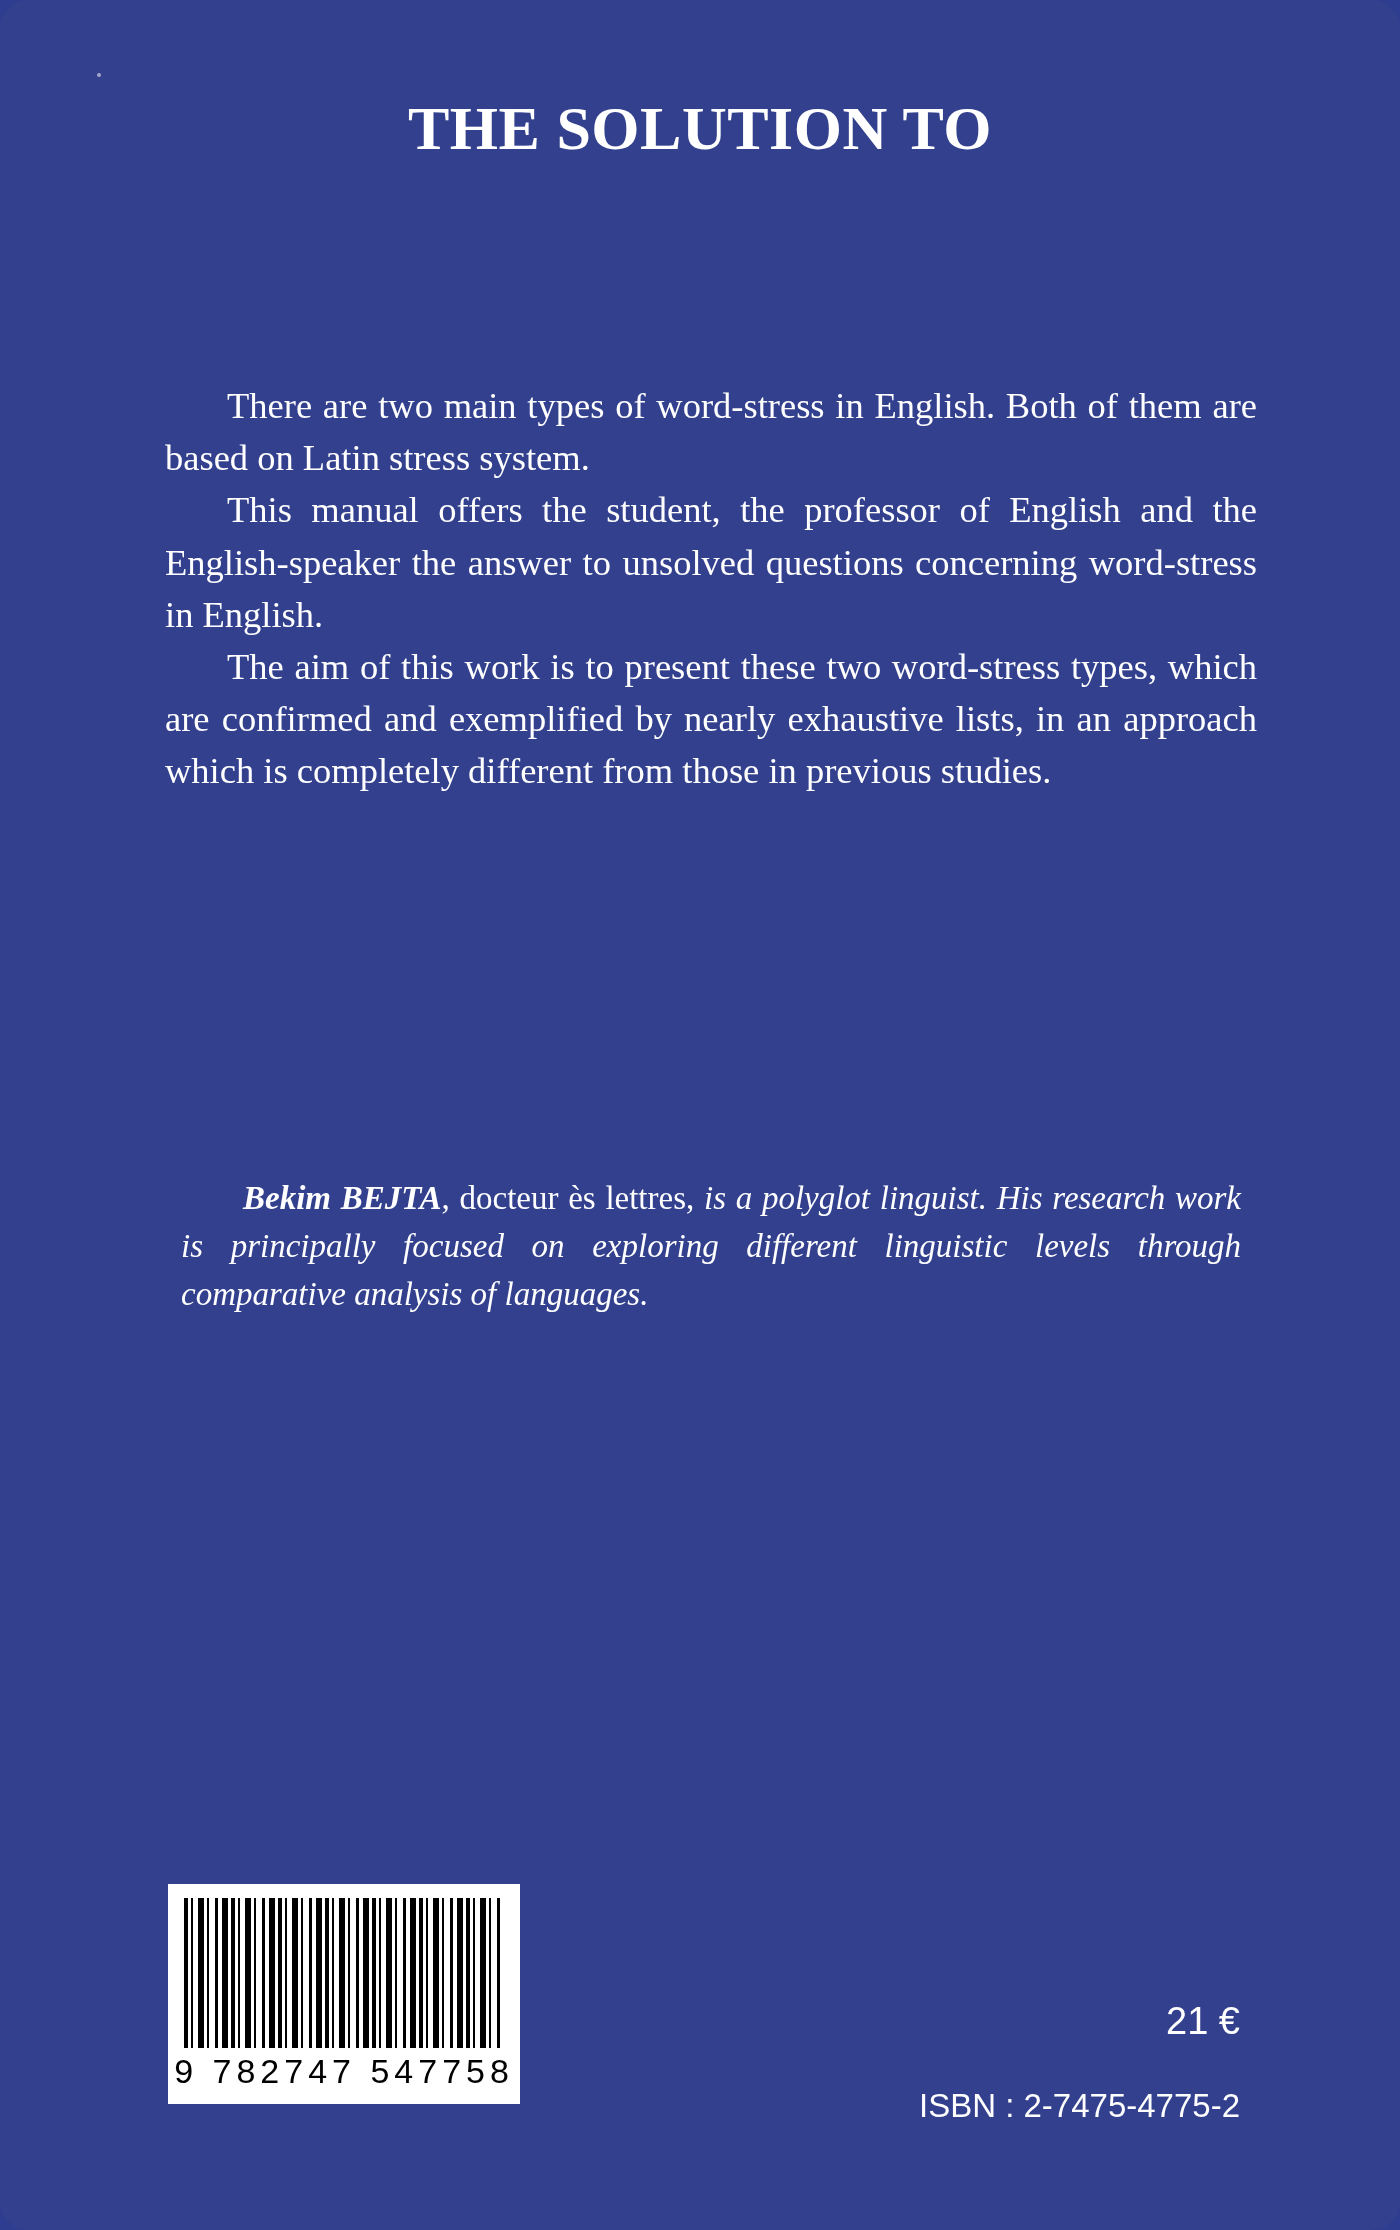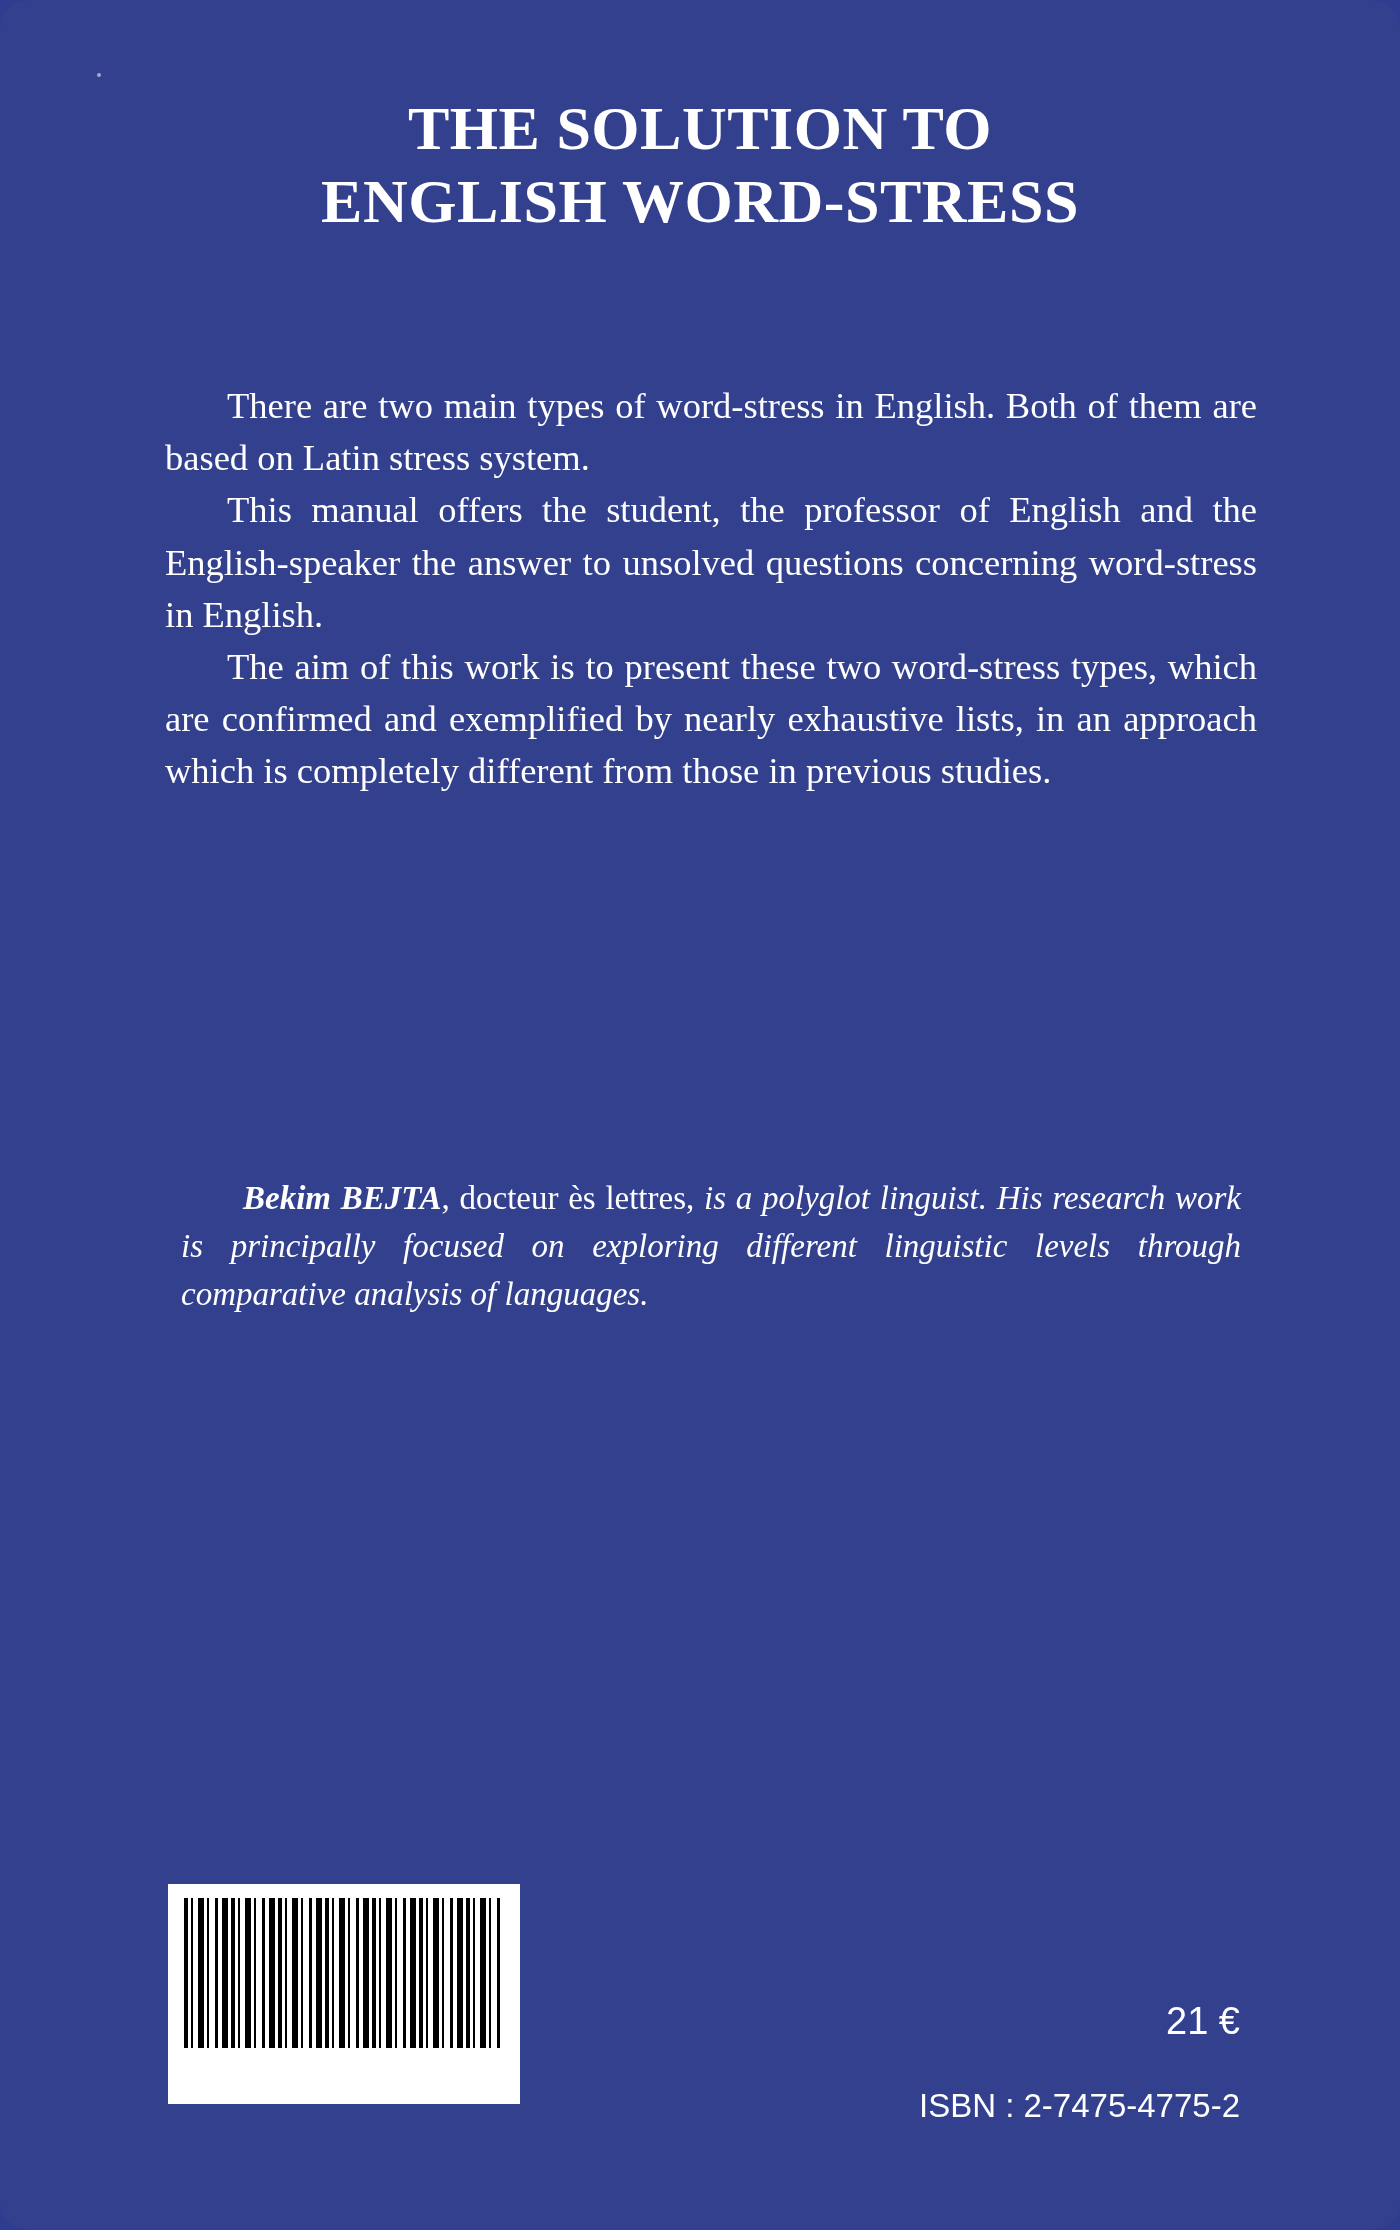--- a/index.html
+++ b/index.html
@@ -155,33 +155,33 @@
 </style>
 </head>
 <body>
 
 <div class="page">
 
   <div class="corner-dot"></div>
 
   <div class="title">
     <span class="line">THE SOLUTION TO</span>
-    <span class="line">ENGLISH WORD-STRESS</span>
   </div>
 
   <div class="blurb">
     <p>There are two main types of word-stress in English. Both of them are based on Latin stress system.</p>
     <p>This manual offers the student, the professor of English and the English-speaker the answer to unsolved questions concerning word-stress in English.</p>
     <p>The aim of this work is to present these two word-stress types, which are confirmed and exemplified by nearly exhaustive lists, in an approach which is completely different from those in previous studies.</p>
   </div>
 
   <div class="bio">
     <p><span class="author">Bekim BEJTA</span><span class="roman">, docteur ès lettres, </span><span>is a polyglot linguist. His research work is principally focused on exploring different linguistic levels through comparative analysis of languages.</span></p>
   </div>
 
   <div class="barcode-box">
     <div class="barcode-bars"></div>
+    <div class="barcode-digits">9 782747 547758</div>
   </div>
 
   <div class="price">21 €</div>
   <div class="isbn">ISBN : 2-7475-4775-2</div>
 
 </div>
 
 </body></html>

